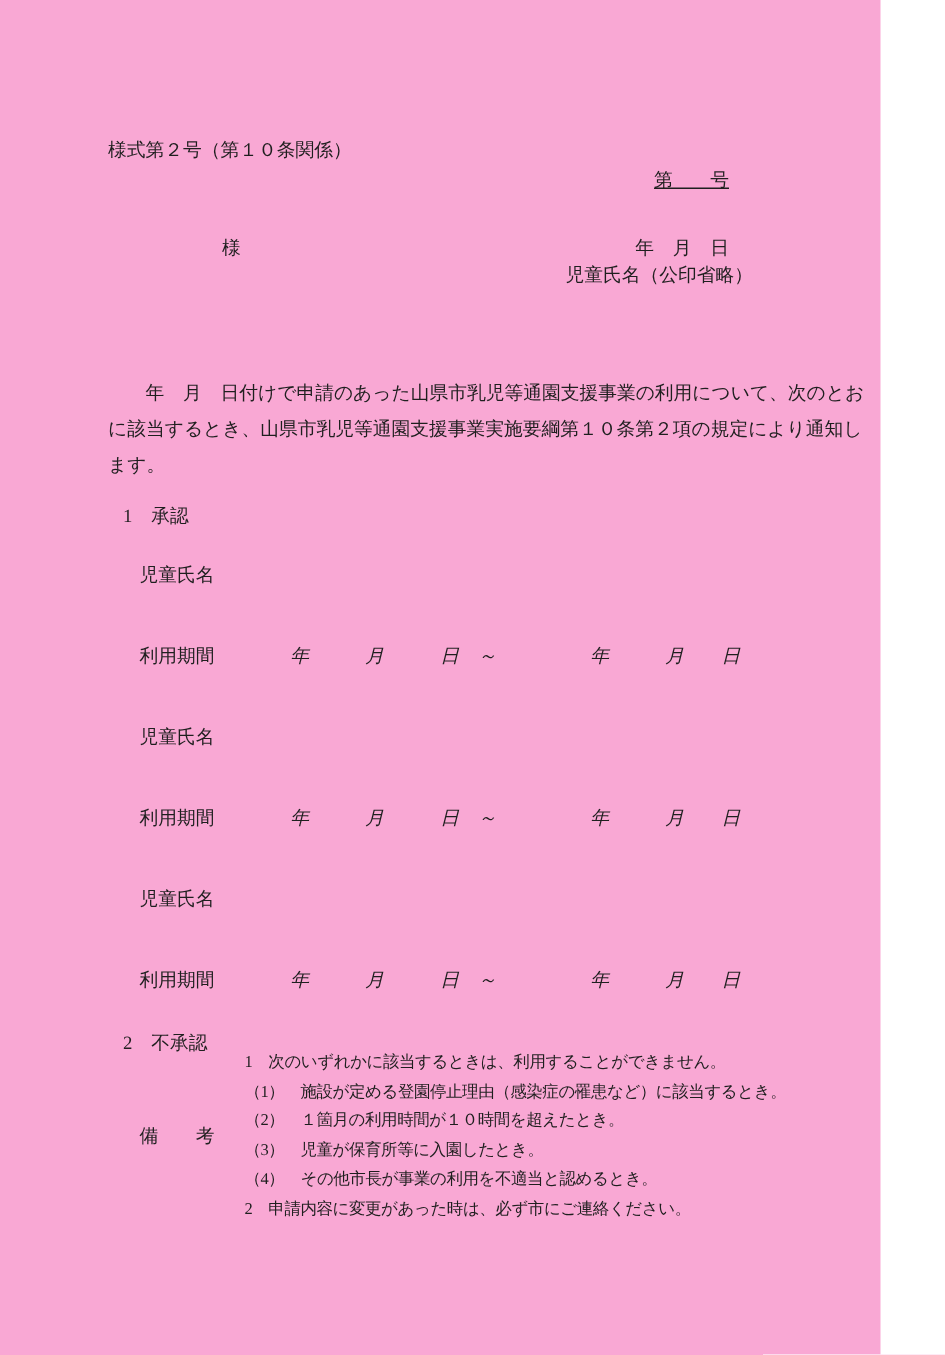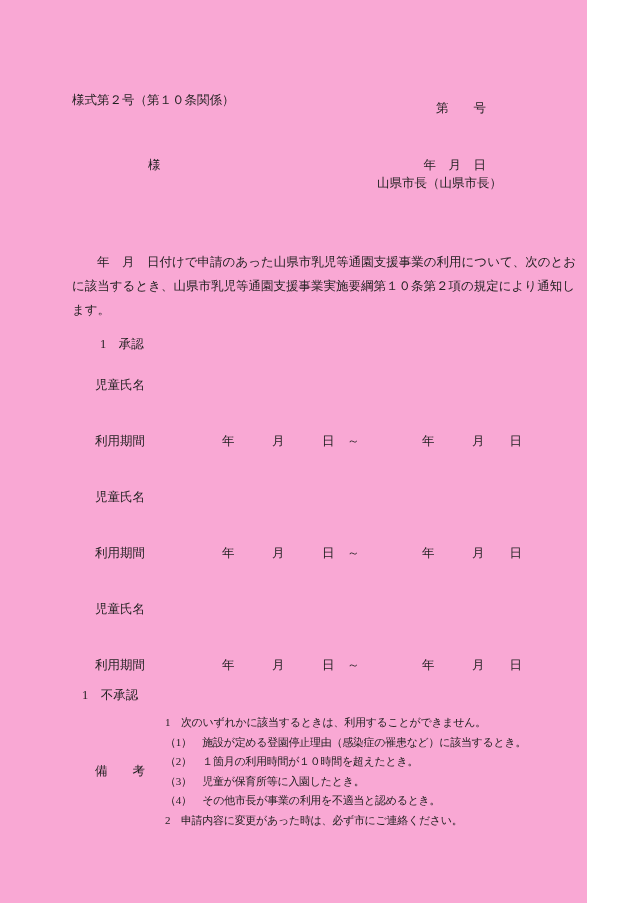--- a/index.html
+++ b/index.html
@@ -14,71 +14,72 @@
     background: #f9a8d4;
     font-family: "Liberation Serif", "DejaVu Serif", serif;
     font-size: 12.5px;
     color: #1f1f1f;
     overflow: hidden;
   }
   .abs { position: absolute; }
 
   
   .form-ref   { top: 92px;  left: 72px; }
-  .doc-no     { top: 100px; right: 85px; padding-right: 16px; }
+  .doc-no     { top: 112px; right: 85px; padding-right: 16px; text-decoration: underline; }
   .doc-date   { top: 135px; right: 85px; padding-right: 16px; margin-top: 22px; }
   .addressee  { top: 157px; left: 148px; }
   .sender     { top: 175px; right: 85px; }
 
   .doc-title {
     top: 213px;
     left: 0;
     width: 630px;
     text-align: center;
   }
 
   .body-text {
     top: 250px;
     left: 72px;
     width: 520px;
     line-height: 24px;
     white-space: pre-line;
   }
 
   .sec-heading { left: 82px; }
-  .sec-1 { top: 336px; margin-left: 18px; }
+  .sec-1 { top: 336px; }
   .sec-2 { top: 687px; }
 
   table.form-table {
     position: absolute;
     left: 72px;
     width: 473px;
     border-collapse: collapse;
     table-layout: fixed;
     font-size: 12.5px;
     color: #1f1f1f;
   }
   .table-1 { top: 354px; }
   .table-2 { top: 706px; }
 
   table.form-table td {
-    border: 7px solid #f9a8d4;
+    border: 5px solid #f9a8d4;
     padding: 16px;
     vertical-align: middle;
   }
   col.c-label { width: 70px; }
 
   td.lbl {
     text-align: center;
     white-space: pre;
   }
   tr.data-row { height: 31.5px; }
   td.val {
-    text-align: right;
+    text-align: center;
     white-space: pre;
+    font-style: italic;
   }
   tr.remarks-row { height: 118px; }
   td.remarks {
     vertical-align: middle;
     padding: 6px 4px 6px 12px;
     font-size: 11px;
     letter-spacing: -0.3px;
     line-height: 19.5px;
     white-space: pre;
     overflow: hidden;
@@ -87,21 +88,21 @@
 </style>
 </head>
 <body>
 
 <div class="page">
 
   <div class="abs form-ref">様式第２号（第１０条関係）</div>
   <div class="abs doc-no">第　　号</div>
   <div class="abs doc-date">年　月　日</div>
   <div class="abs addressee">様</div>
-  <div class="abs sender">山県市長（山県市長）</div>
+  <div class="abs sender">児童氏名（公印省略）</div>
 
 
   <div class="abs body-text">　　年　月　日付けで申請のあった山県市乳児等通園支援事業の利用について、次のとお
 に該当するとき、山県市乳児等通園支援事業実施要綱第１０条第２項の規定により通知し
 ます。</div>
 
   <div class="abs sec-heading sec-1">1　承認</div>
 
   <table class="form-table table-1">
     <colgroup>
@@ -138,16 +139,16 @@
       <td class="remarks">1　次のいずれかに該当するときは、利用することができません。
 （1）　施設が定める登園停止理由（感染症の罹患など）に該当するとき。
 （2）　１箇月の利用時間が１０時間を超えたとき。
 （3）　児童が保育所等に入園したとき。
 （4）　その他市長が事業の利用を不適当と認めるとき。
 2　申請内容に変更があった時は、必ず市にご連絡ください。</td>
     </tr>
   </tbody>
     </table>
 
-  <div class="abs sec-heading sec-2">1　不承認</div>
+  <div class="abs sec-heading sec-2">2　不承認</div>
 
 
 </div>
 
 </body></html>

